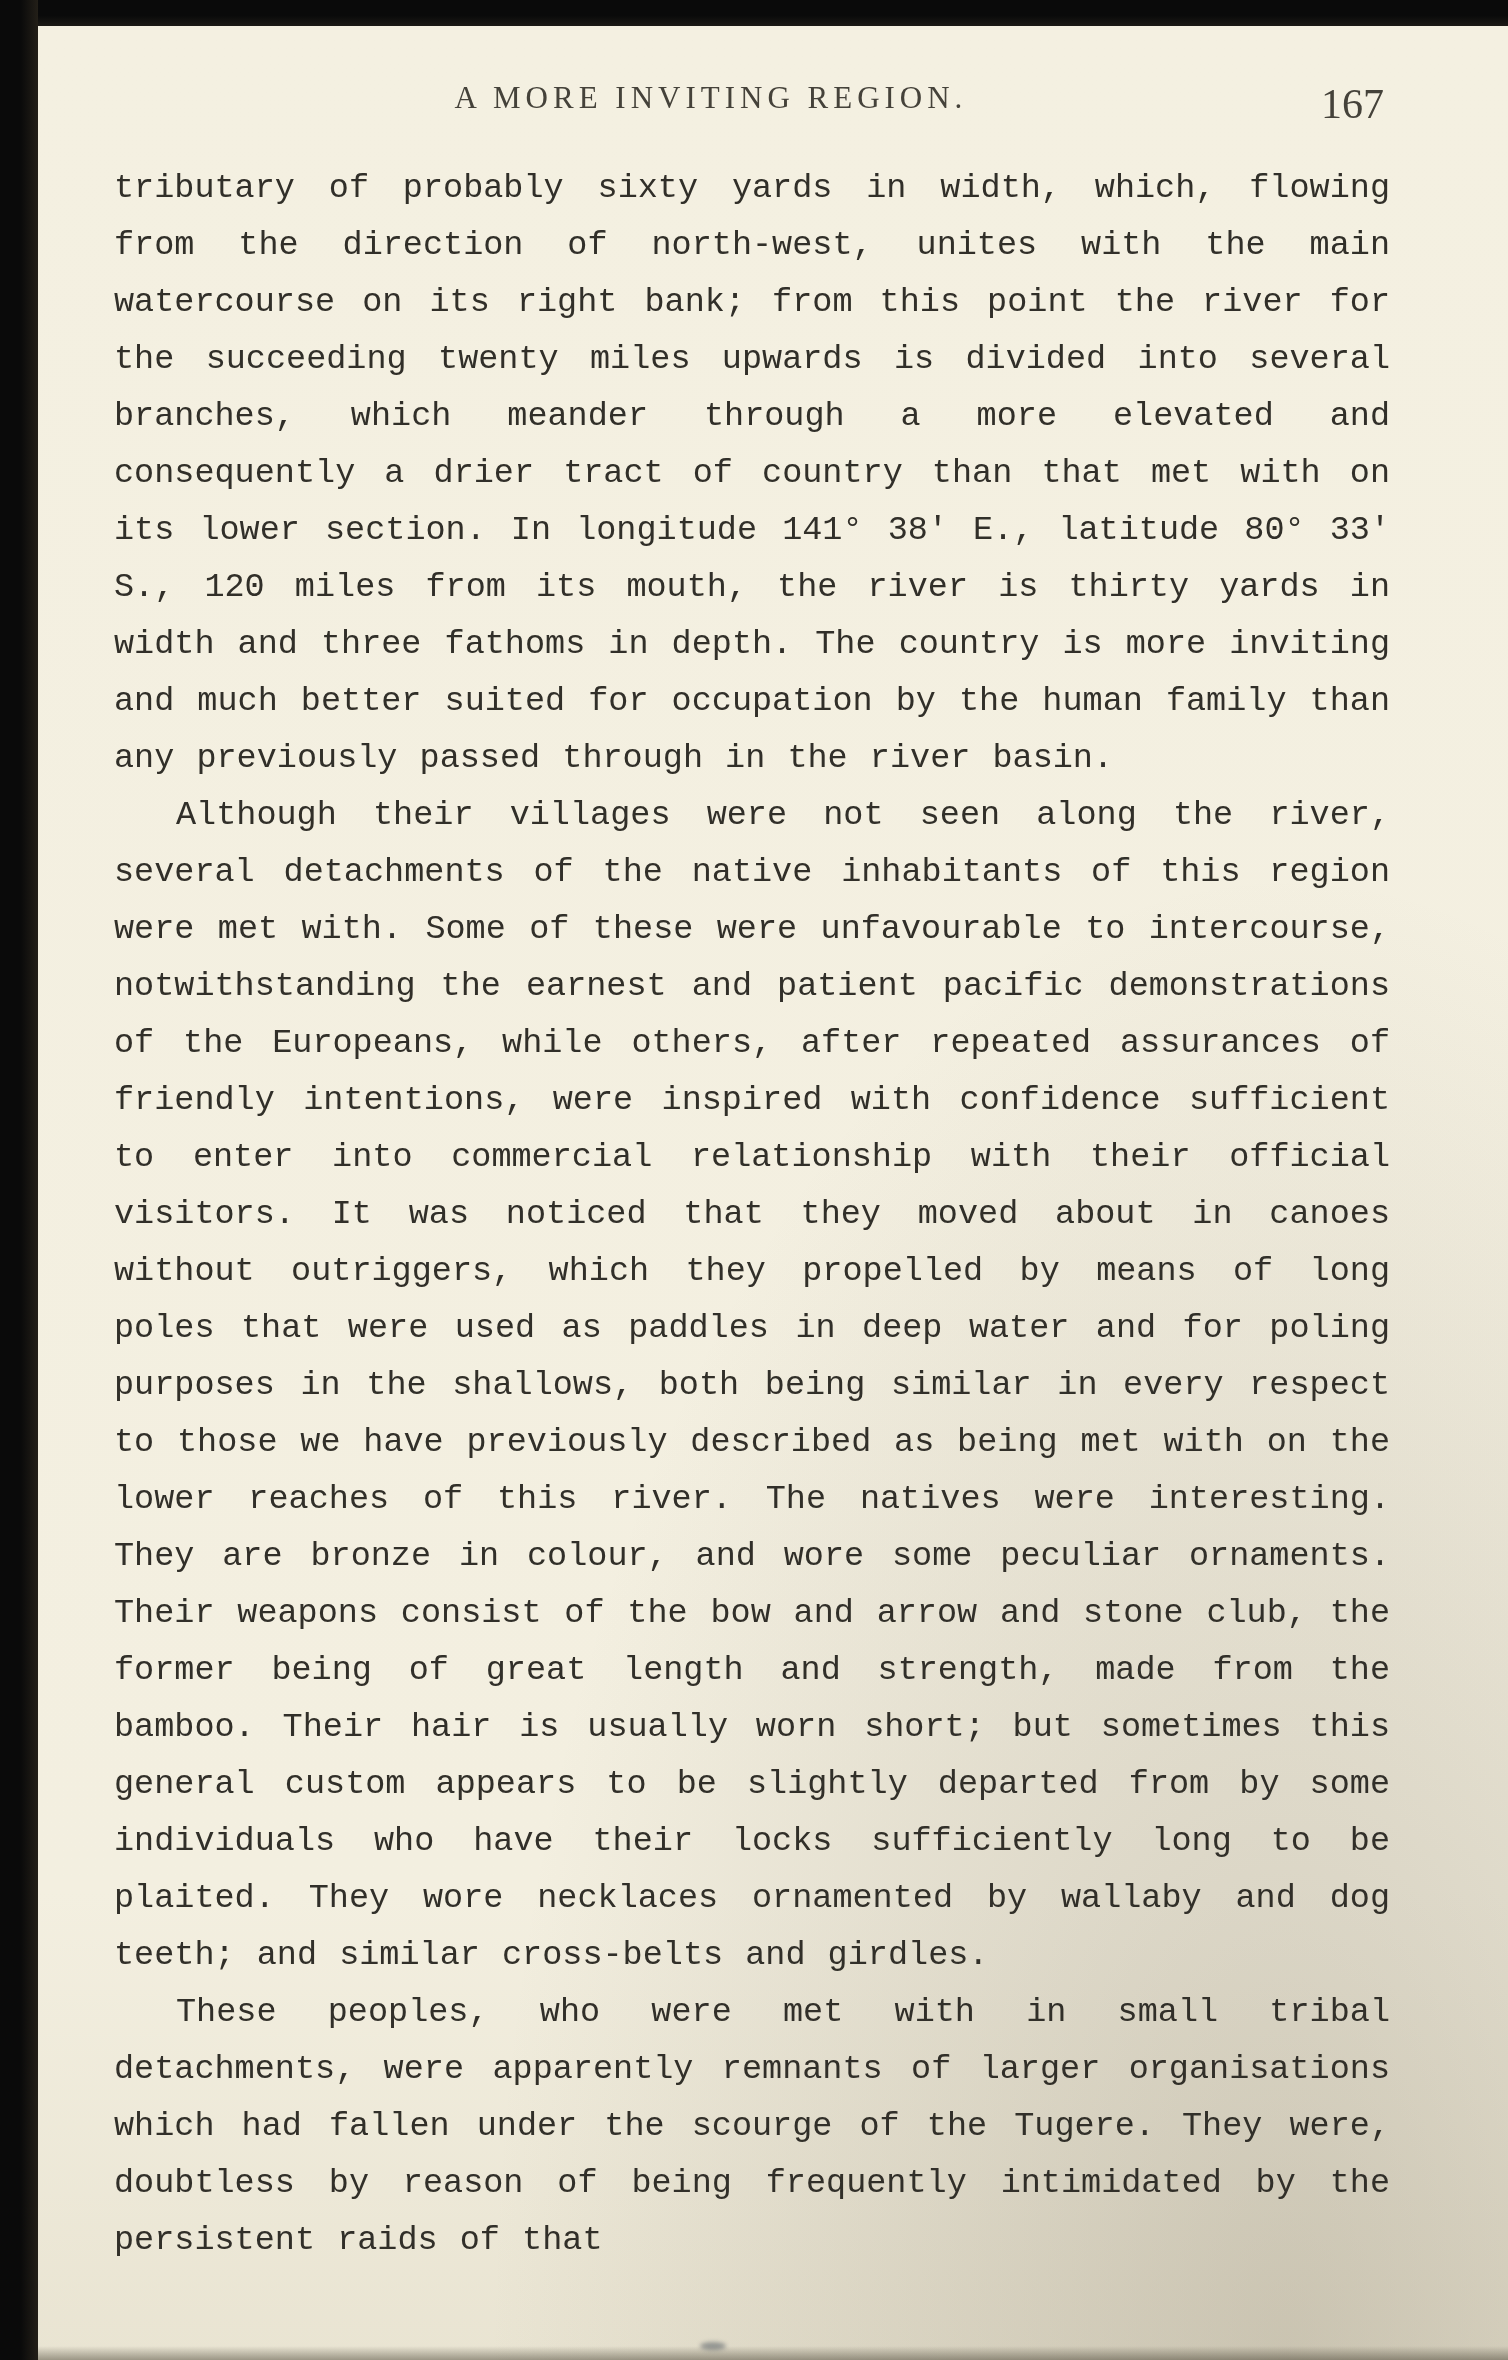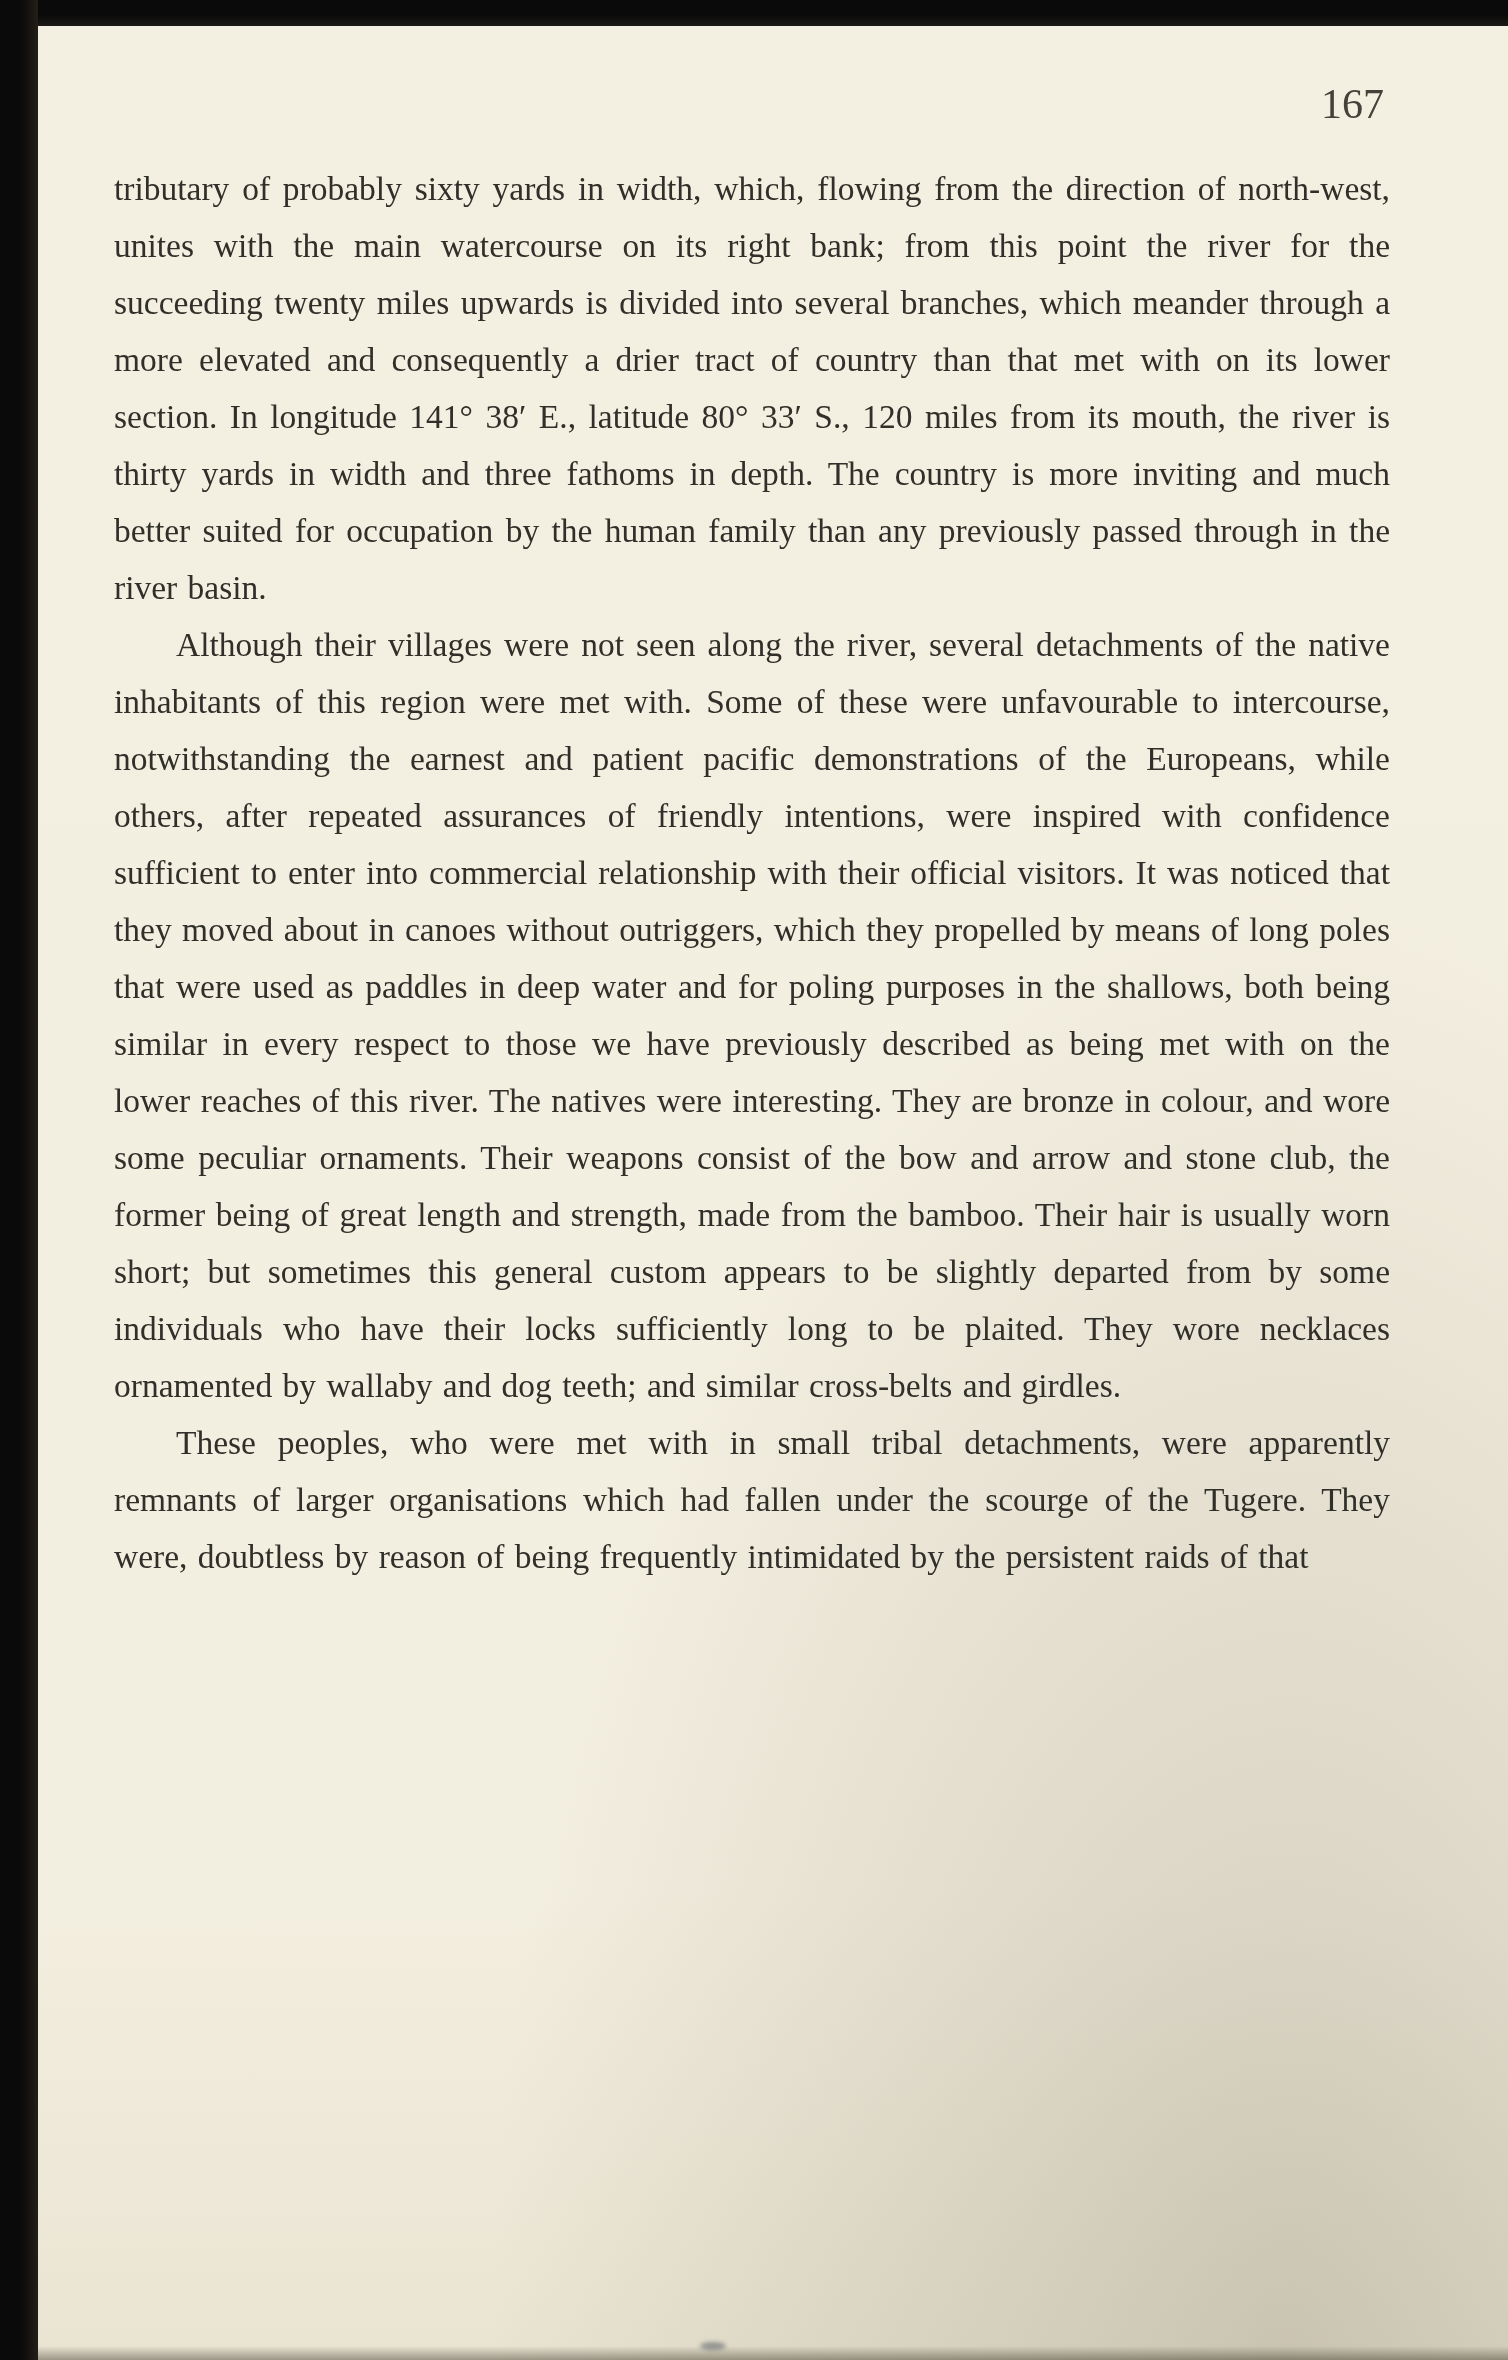--- a/index.html
+++ b/index.html
@@ -79,20 +79,21 @@
   .body-text {
     margin-top: 36px;
   }
   .body-text p {
     margin: 0;
     font-size: 33.5px;
     line-height: 57px;
     text-align: justify;
     color: #312f29;
     word-spacing: 2px;
+    font-family: Liberation Mono, monospace;
   }
   .body-text p.indent {
     text-indent: 62px;
   }
   .smudge {
     position: absolute;
     bottom: 10px;
     left: 700px;
     width: 26px;
     height: 8px;
@@ -106,20 +107,21 @@
 <body>
 
 <div class="scan-edge-top"></div>
 <div class="scan-edge-left"></div>
 <div class="smudge"></div>
 
 <div class="paper">
   <div class="page-inner">
 
     <div class="running-head">
+      <span class="running-head-title">A MORE INVITING REGION.</span>
       <span class="running-head-page">167</span>
     </div>
 
     <div class="body-text">
       <p>tributary of probably sixty yards in width, which, flowing from the direction of north-west, unites with the main watercourse on its right bank; from this point the river for the succeeding twenty miles upwards is divided into several branches, which meander through a more elevated and consequently a drier tract of country than that met with on its lower section.  In longitude 141° 38′ E., latitude 80° 33′ S., 120 miles from its mouth, the river is thirty yards in width and three fathoms in depth.  The country is more inviting and much better suited for occupation by the human family than any previously passed through in the river basin.</p>
       <p class="indent">Although their villages were not seen along the river, several detachments of the native inhabitants of this region were met with. Some of these were unfavourable to intercourse, notwithstanding the earnest and patient pacific demonstrations of the Europeans, while others, after repeated assurances of friendly intentions, were inspired with confidence sufficient to enter into commercial relationship with their official visitors.  It was noticed that they moved about in canoes without outriggers, which they propelled by means of long poles that were used as paddles in deep water and for poling purposes in the shallows, both being similar in every respect to those we have previously described as being met with on the lower reaches of this river.  The natives were interesting.  They are bronze in colour, and wore some peculiar ornaments.  Their weapons consist of the bow and arrow and stone club, the former being of great length and strength, made from the bamboo.  Their hair is usually worn short; but sometimes this general custom appears to be slightly departed from by some individuals who have their locks sufficiently long to be plaited.  They wore necklaces ornamented by wallaby and dog teeth; and similar cross-belts and girdles.</p>
       <p class="indent">These peoples, who were met with in small tribal detachments, were apparently remnants of larger organisations which had fallen under the scourge of the Tugere.  They were, doubtless by reason of being frequently intimidated by the persistent raids of that</p>
     </div>
 
   </div>

